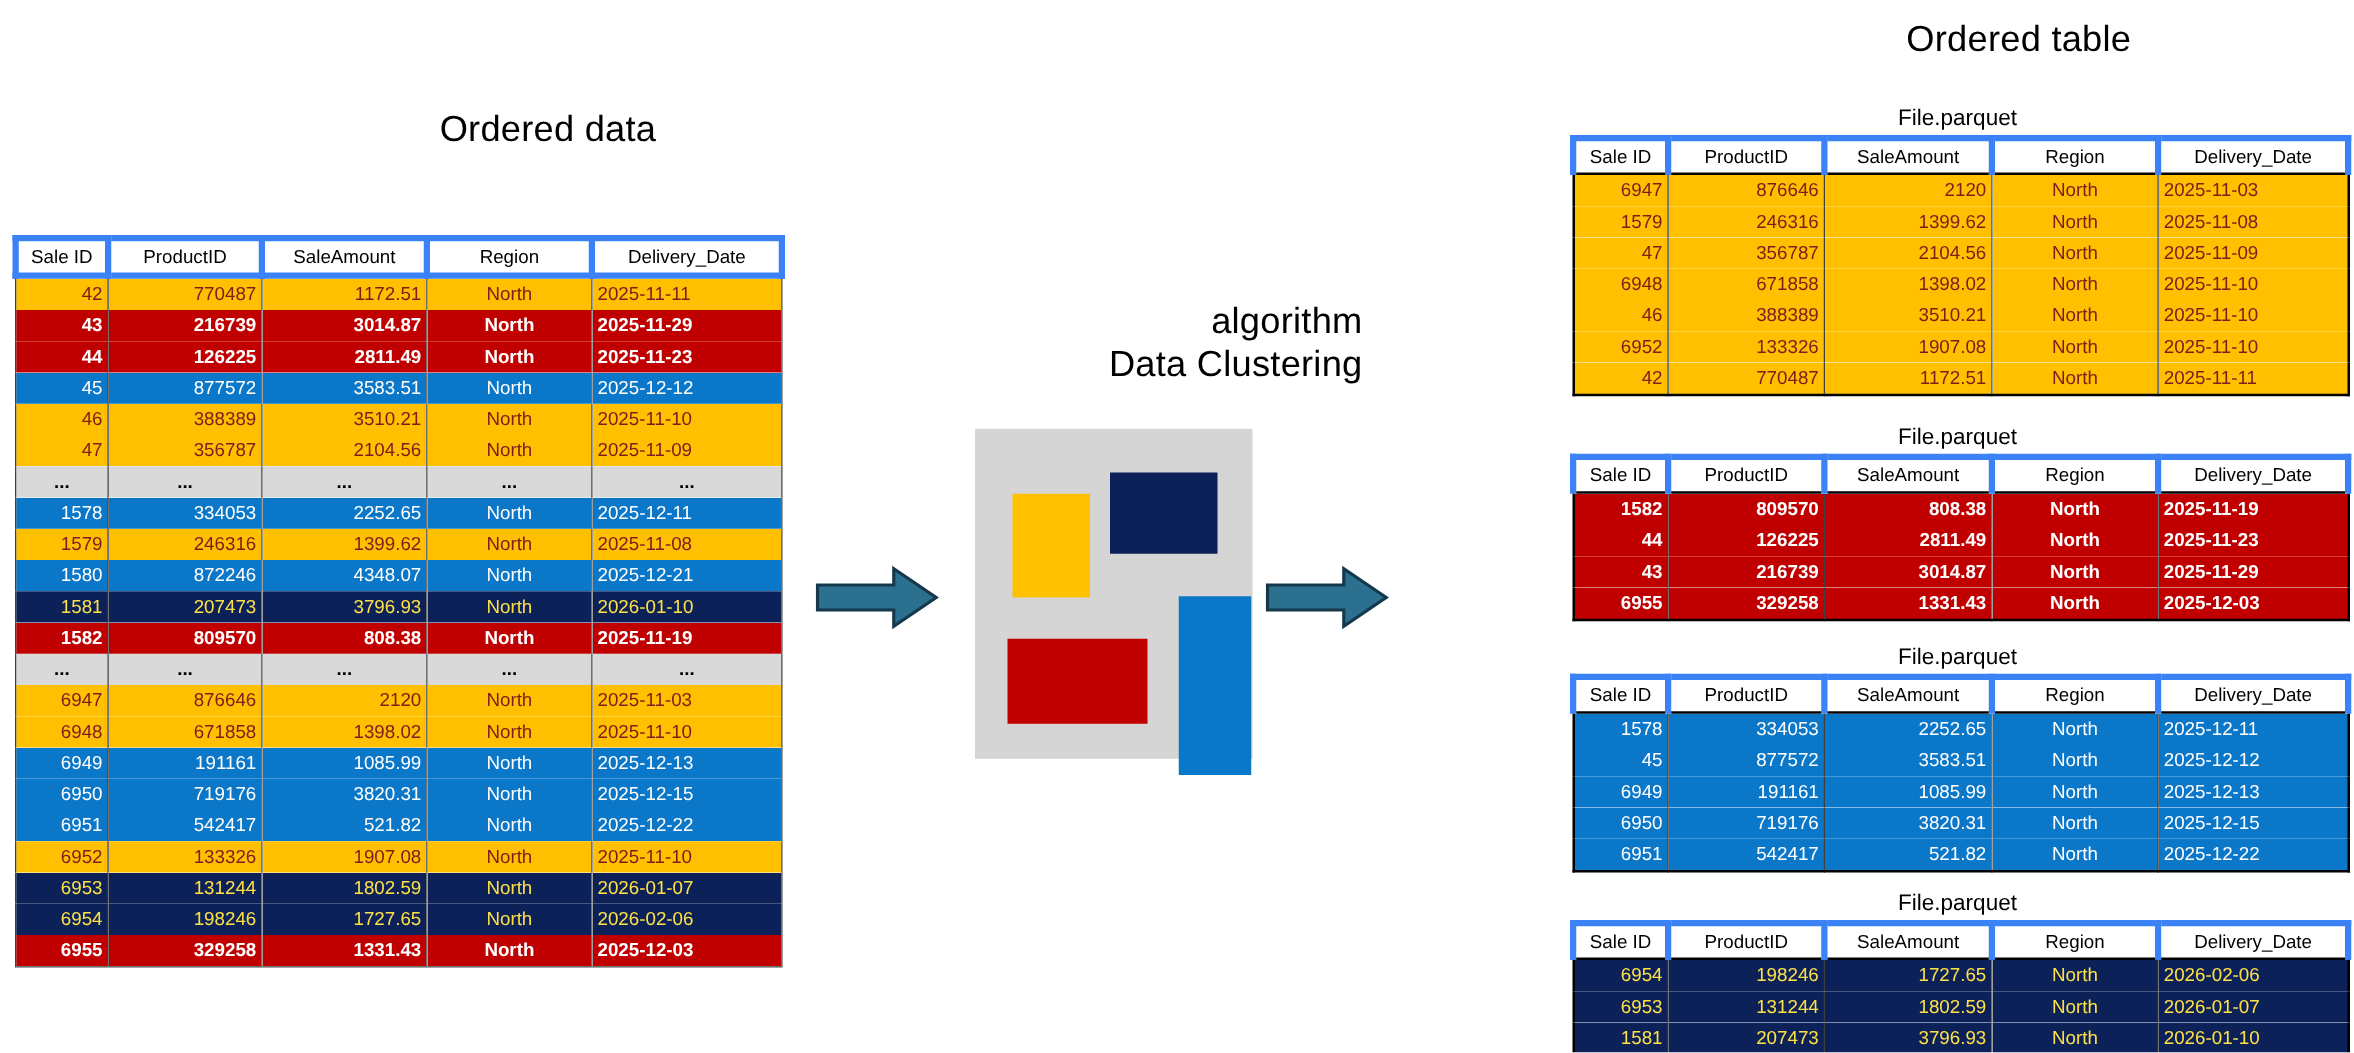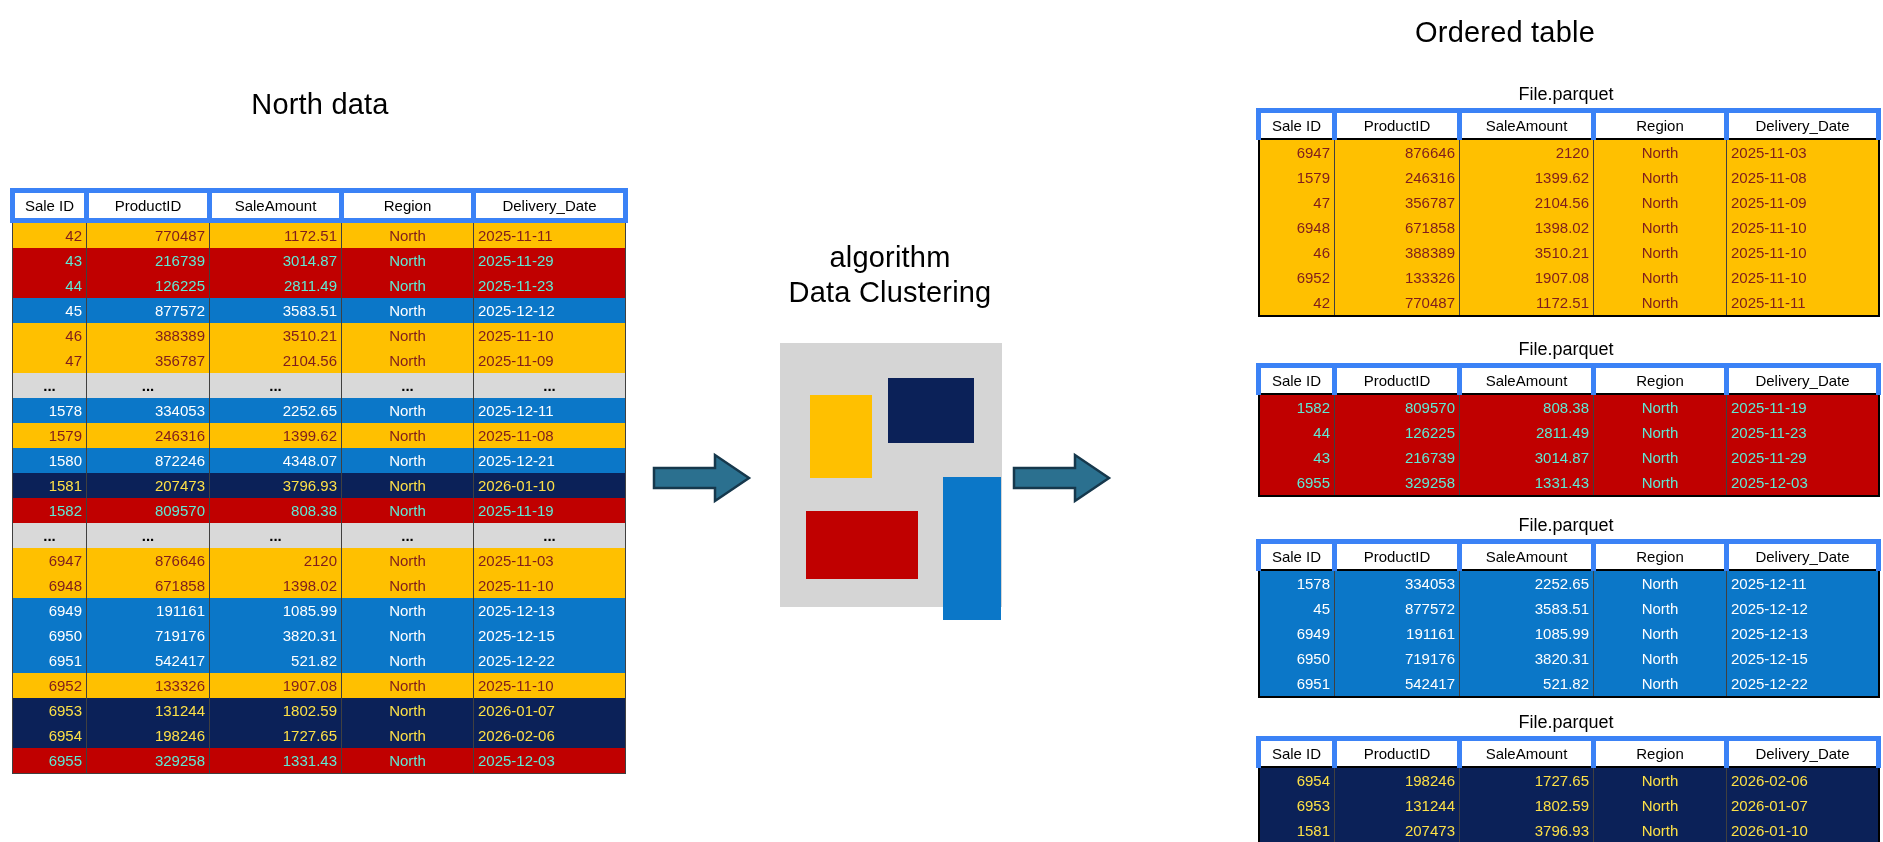--- a/index.html
+++ b/index.html
@@ -1,20 +1,20 @@
 <!DOCTYPE html>
 <html style="--yellow: #FFC000; --red: #C00000; --blue: #0B77C8; --navy: #0B2158; --gray_row: #D9D9D9; --panel_gray: #D5D5D5; --arrow_fill: #2B708F; --arrow_outline: #16384C;"><head>
 <meta charset="utf-8">
 <style>
   html,body{margin:0;padding:0;background:#fff;}
   .canvas{
     position:relative;width:1883px;height:842px;background:#fff;
     font-family:"Liberation Sans",sans-serif;color:#000;overflow:hidden;
   }
-  .title{position:absolute;font-size:29px;text-align:center;letter-spacing:.2px;}
+  .title{position:absolute;font-size:29px;text-align:right;letter-spacing:.2px;}
   #src-title{left:115px;top:88px;width:410px;}
   #mid-title{left:690px;top:240px;width:400px;line-height:35px;}
   #right-title{left:1305px;top:16px;width:400px;}
 
   table.data-table{
     position:absolute;border-collapse:collapse;table-layout:fixed;background:#fff;
   }
   table.data-table th{
     background:#fff;color:#000;font-weight:normal;font-size:15px;
     border:5px solid #3b82f6;height:25px;line-height:25px;padding:0 4px;
@@ -39,21 +39,21 @@
   table.out th:nth-child(3){width:134px;}
   table.out th:nth-child(4){width:133px;}
   table.out th:nth-child(5){width:152px;}
 
   td.c0,td.c1,td.c2{text-align:right;}
   td.c3{text-align:center;}
   td.c4{text-align:left;padding-right:6px;}
   td.dots{text-align:center !important;font-weight:bold;}
 
   .row-yellow{background:var(--yellow);color:#7f1d1d;}
-  .row-red{background:var(--red);color:#5eead4;}
+  .row-red{background:var(--red);color:#ffffff;font-weight:bold;}
   .row-blue{background:var(--blue);color:#fff;}
   .row-navy{background:var(--navy);color:#fde047;}
   .row-gray{background:var(--gray_row);color:#000;}
 
   .flow-arrow{position:absolute;width:100px;height:52px;}
   #arrow1{left:652px;top:452px;}
   #arrow2{left:1012px;top:452px;}
 
   #cluster{position:absolute;left:780px;top:343px;width:222px;height:264px;
     background:var(--panel_gray);overflow:visible;}
@@ -69,21 +69,21 @@
   #fb3{top:515px;}
   #fb4{top:712px;}
   .caption{font-size:18px;margin-bottom:3px;color:#000;}
   .ellipsis{font-size:14px;font-weight:bold;margin-top:5px;letter-spacing:1px;color:#000;}
 </style>
 </head>
 <body>
 
 <div class="canvas">
 
-  <div class="title" id="src-title">North data</div>
+  <div class="title" id="src-title">Ordered data</div>
   <table class="data-table src" data-table="left.table">
       <thead>
         <tr>
           <th>Sale ID</th>
           <th>ProductID</th>
           <th>SaleAmount</th>
           <th>Region</th>
           <th>Delivery_Date</th>
         </tr>
       </thead>

